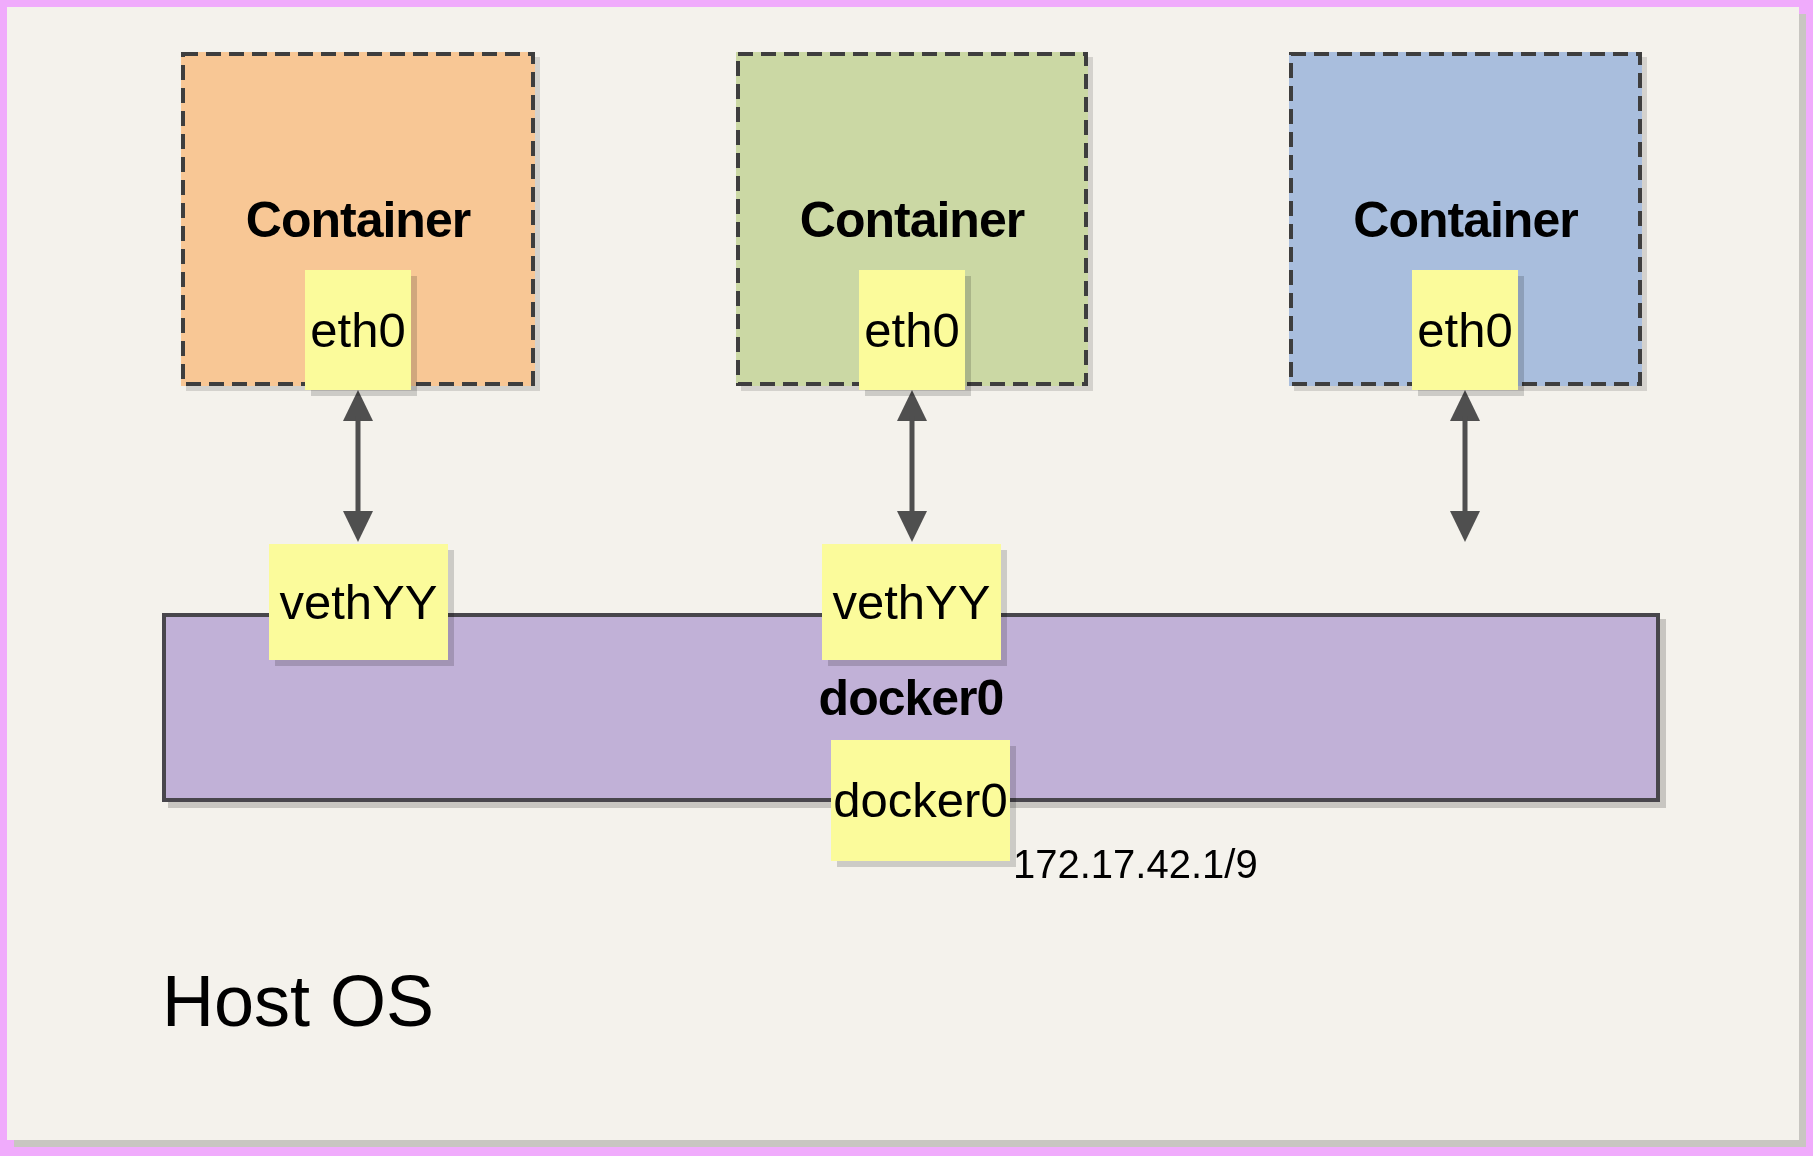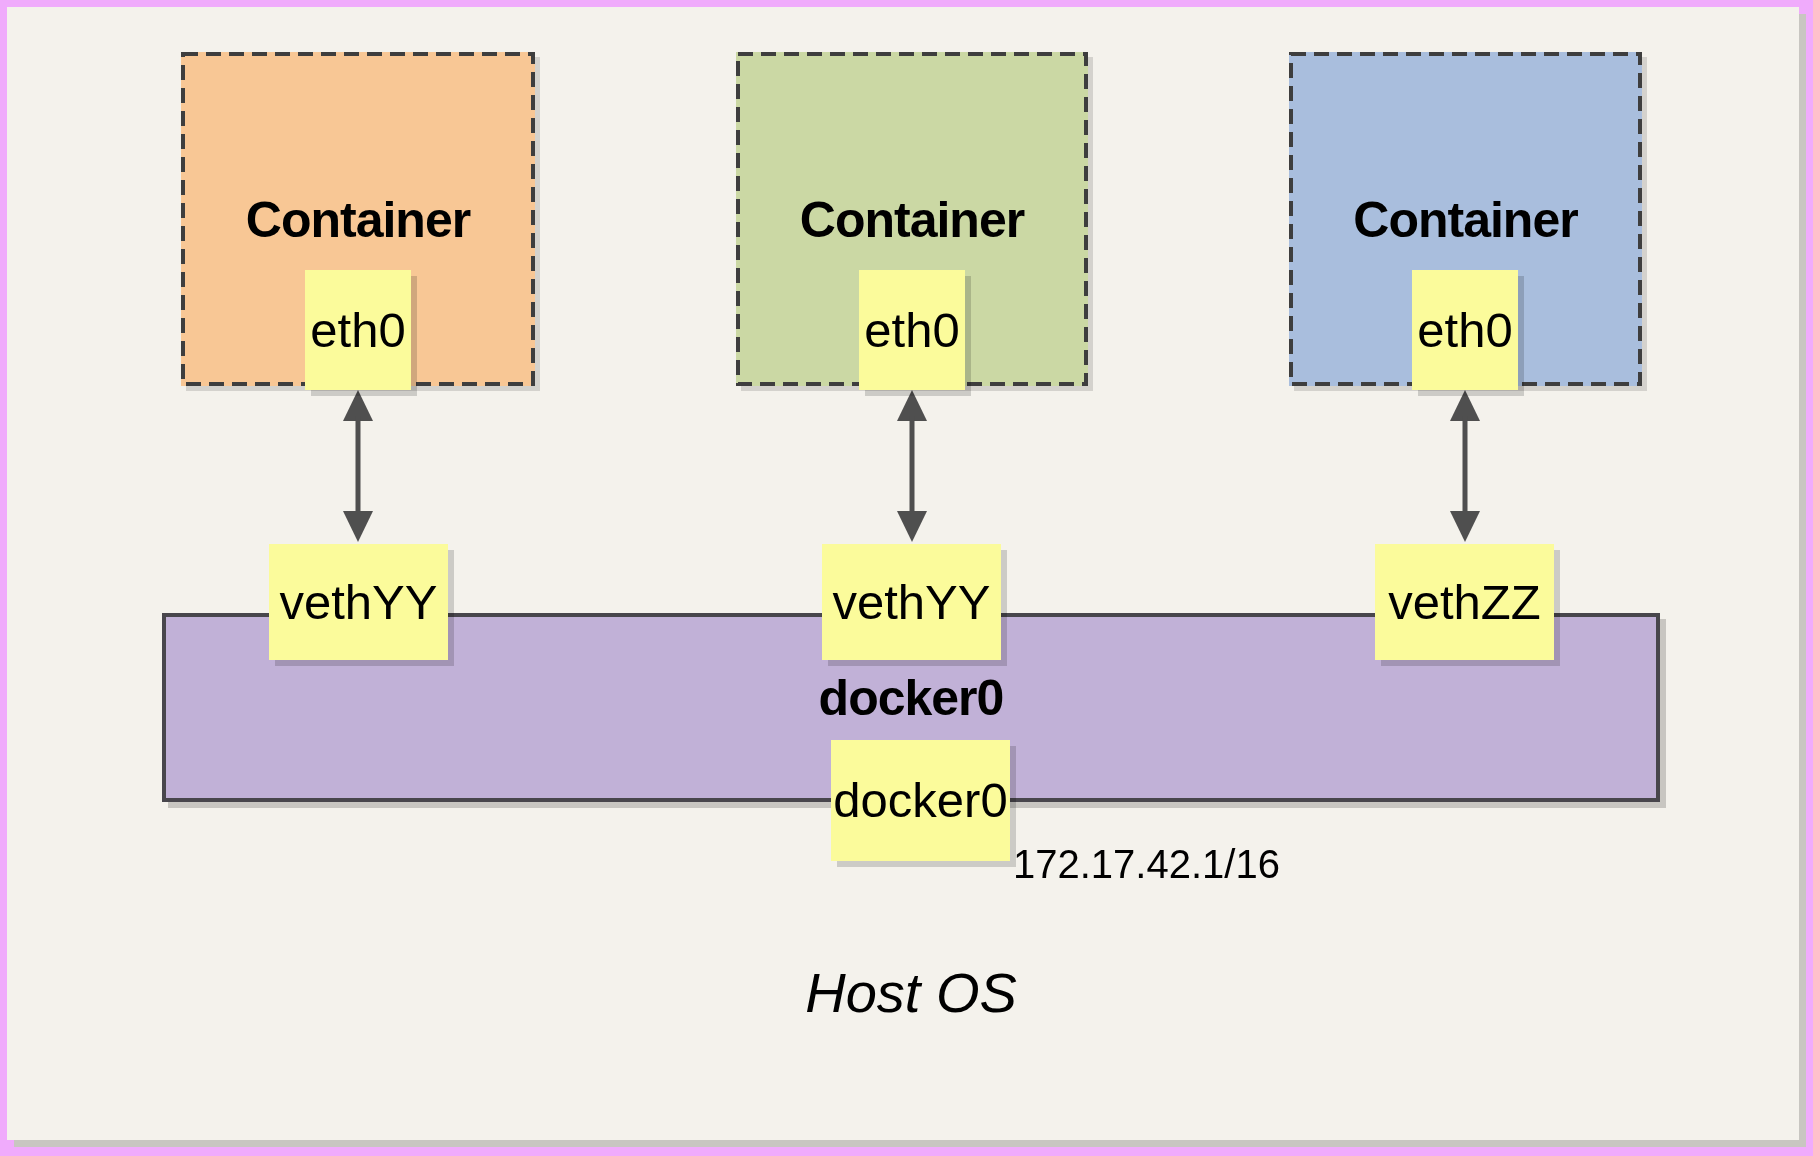--- a/index.html
+++ b/index.html
@@ -39,22 +39,22 @@
   }
   .bridge-label{
     margin-top:56px;width:100%;text-align:center;
     font-size:50px;font-weight:bold;line-height:1;letter-spacing:-1px;
   }
   .ip-label{
     position:absolute;left:1006px;top:837px;
     font-size:40px;line-height:1;z-index:6;
   }
   .host-label{
-    position:absolute;left:155px;top:958px;width:1498px;text-align:center;
-    font-size:56px;line-height:1;font-style:italic;
+    position:absolute;left:155px;top:958px;width:1498px;text-align:left;
+    font-size:72px;line-height:1;
   }
 </style>
 </head>
 <body>
 
 <div class="stage">
   <div class="canvas">
 
     <div class="container-box" style="left: 174px; background-color: rgb(248, 199, 149);">
       <svg class="dash" viewBox="0 0 354 334" preserveAspectRatio="none">
@@ -106,26 +106,23 @@
     <div class="bridge-bar" style="background-color: rgb(193, 177, 215);">
       <div class="bridge-label">docker0</div>
     </div>
 
     <div class="note veth-note" style="left: 262px; background-color: rgb(251, 251, 155);">
       <span>vethYY</span>
     </div>
     <div class="note veth-note" style="left: 815px; background-color: rgb(251, 251, 155);">
       <span>vethYY</span>
     </div>
-    <div class="note veth-note" style="left: 1368px; background-color: rgb(251, 251, 155);">
-      <span>vethZZ</span>
-    </div>
 
     <div class="note bridge-note" style="background-color: rgb(251, 251, 155);">
       <span>docker0</span>
     </div>
 
-    <div class="ip-label">172.17.42.1/16</div>
+    <div class="ip-label">172.17.42.1/9</div>
 
     <div class="host-label">Host OS</div>
 
   </div>
 </div>
 
 </body></html>

